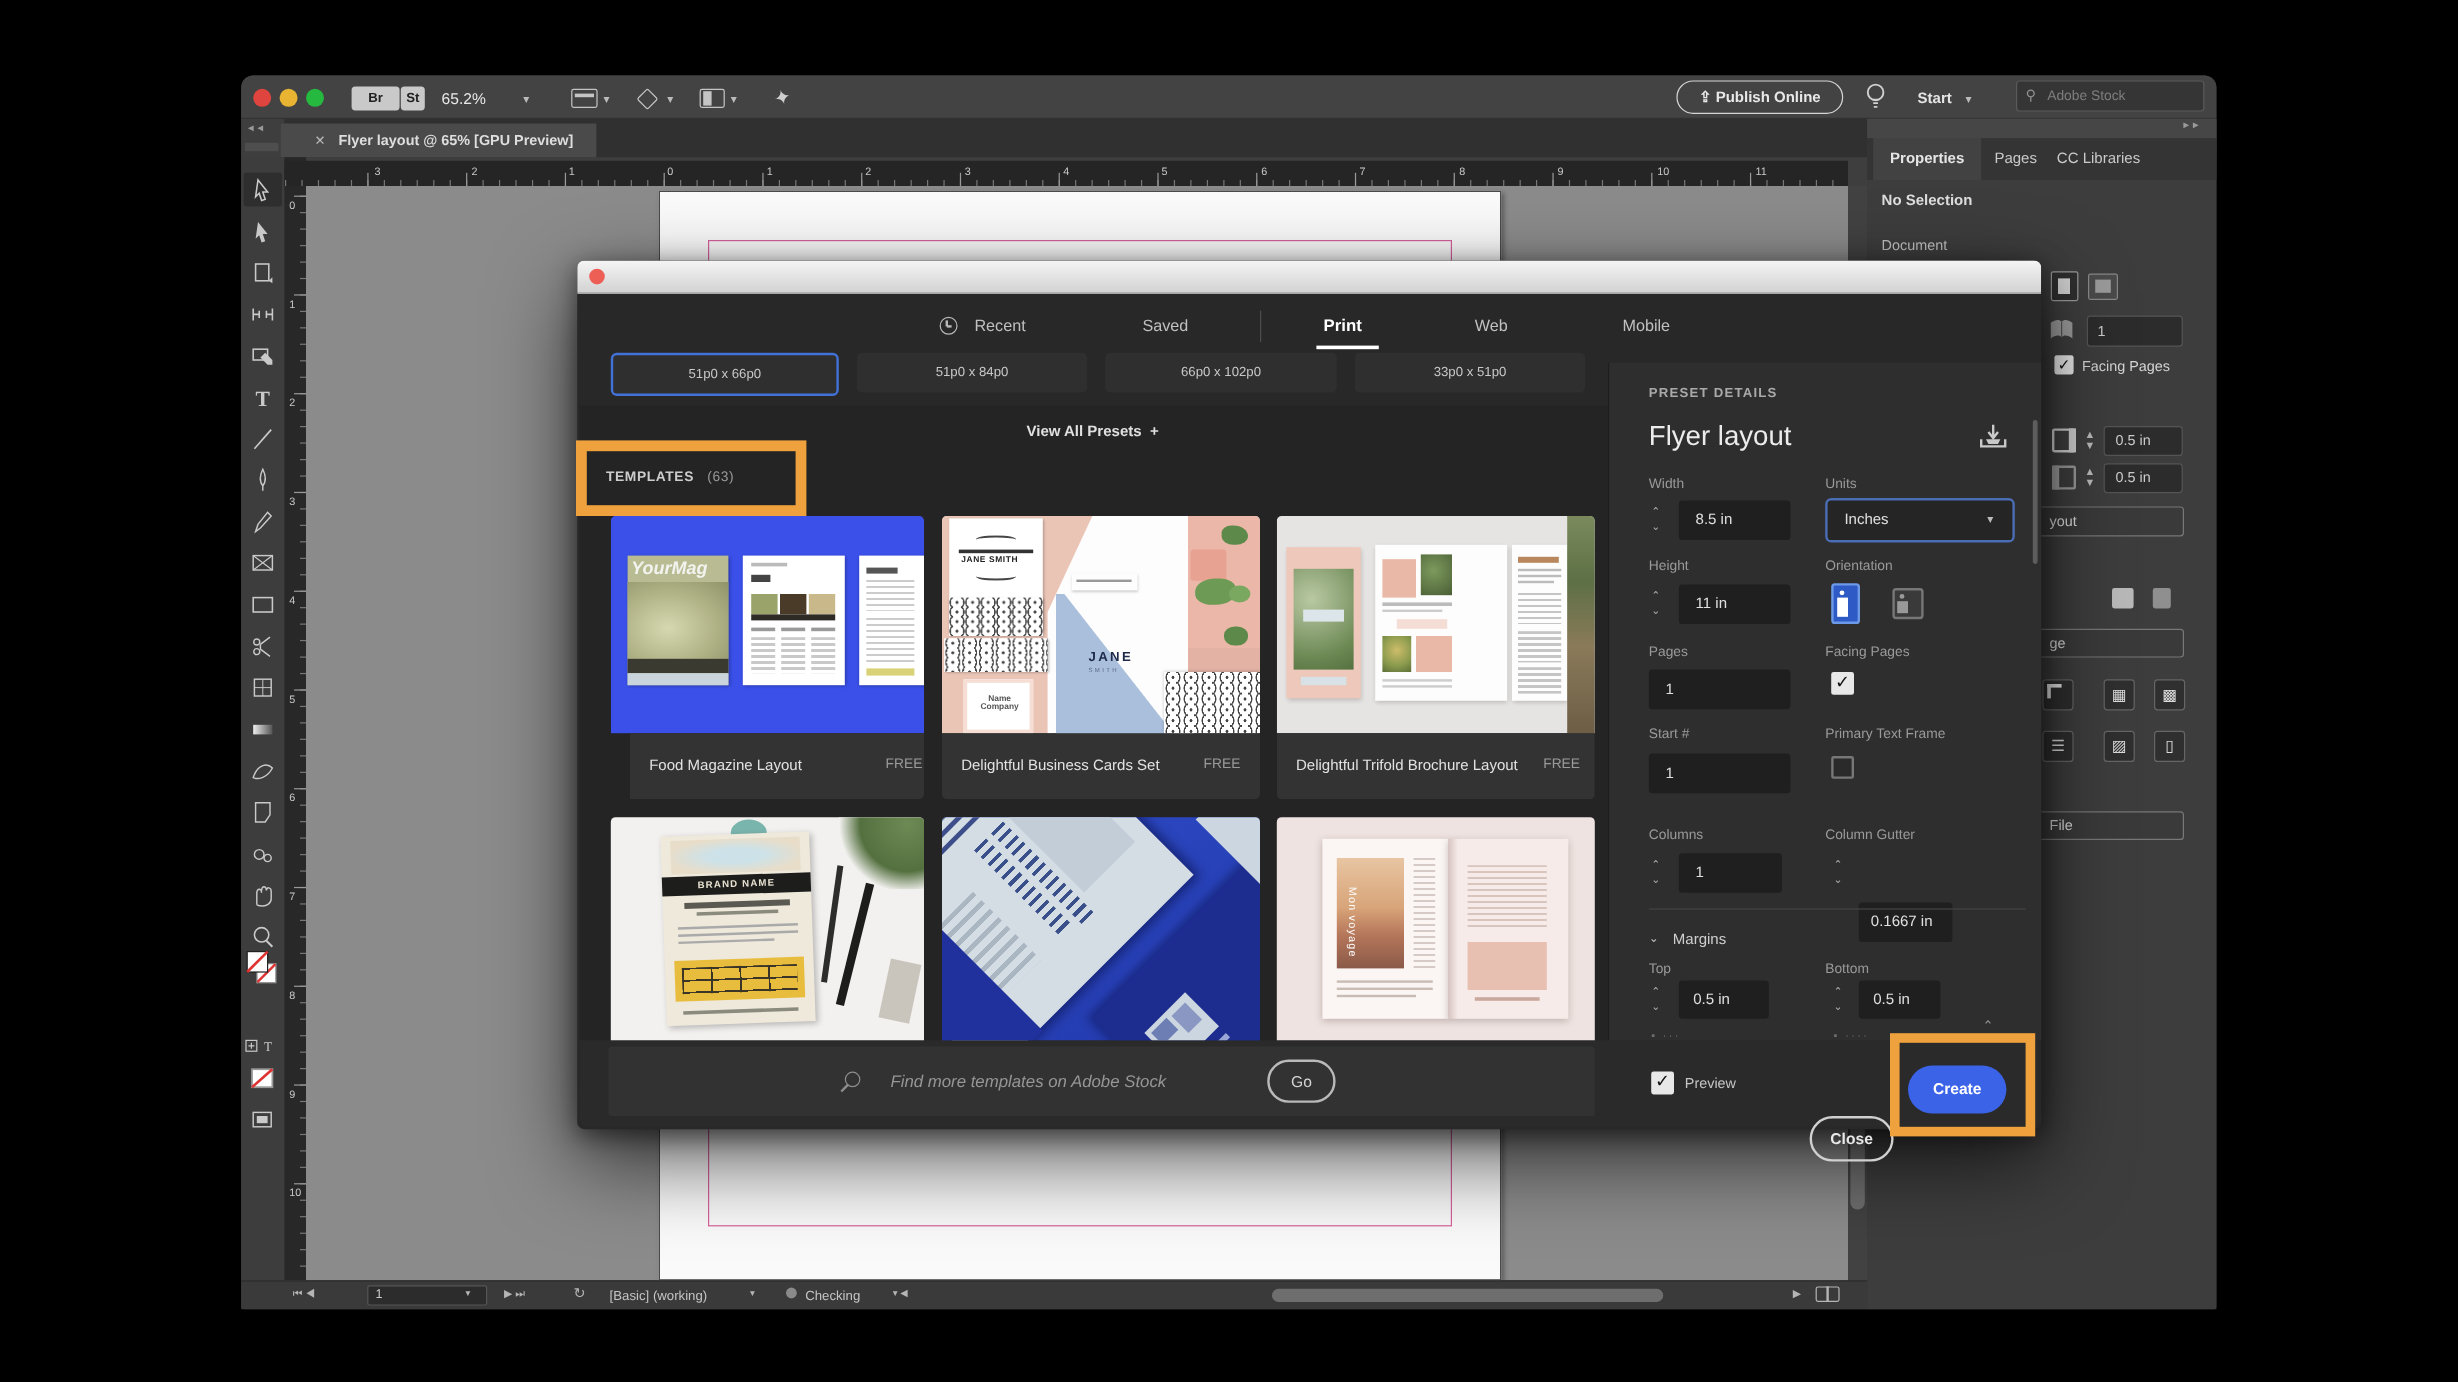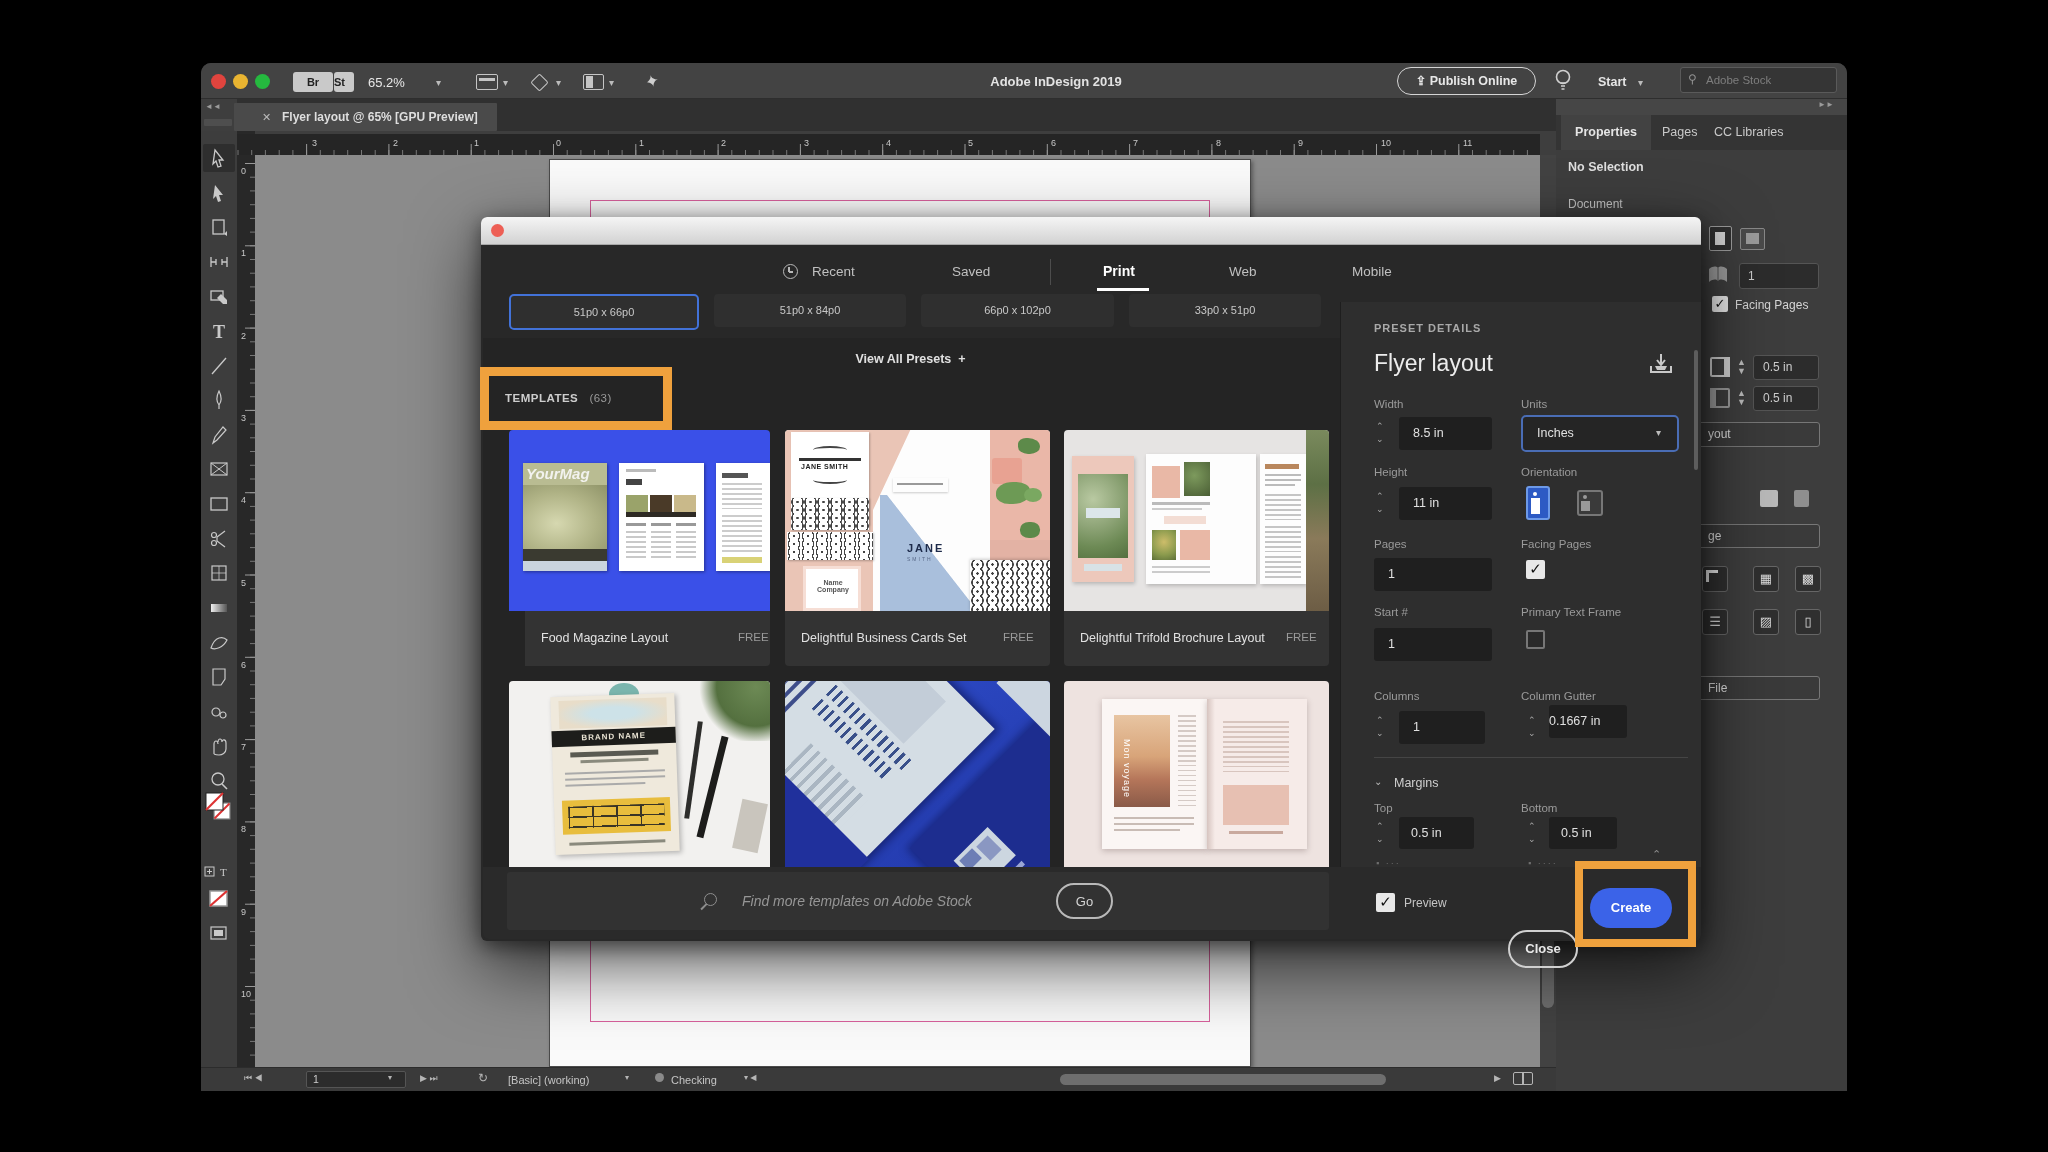--- a/index.html
+++ b/index.html
@@ -12,34 +12,33 @@
 <body>
 <div id="stage">
 
   <div class="abs" id="win" style="left:201px;top:63px;width:1646px;height:1028px;background:#3e3e3e;border-radius:10px 10px 2px 2px;"></div>
 
   <div class="abs" style="left:201px;top:63px;width:1646px;height:36px;background:#434343;border-radius:10px 10px 0 0;border-bottom:1px solid #2e2e2e;"></div>
   <div class="abs" style="left:211px;top:74px;width:15px;height:15px;border-radius:50%;background:#e0443e;"></div>
   <div class="abs" style="left:233px;top:74px;width:15px;height:15px;border-radius:50%;background:#e9b431;"></div>
   <div class="abs" style="left:255px;top:74px;width:15px;height:15px;border-radius:50%;background:#25b93f;"></div>
   <div class="abs" style="left:293px;top:72px;width:40px;height:20px;background:#c9c9c9;border-radius:3px;color:#222;font-size:11px;font-weight:bold;text-align:center;line-height:20px;">Br</div>
-  <div class="abs" style="left:334px;top:72px;width:20px;height:20px;background:#c9c9c9;border-radius:3px;color:#222;font-size:11px;font-weight:bold;text-align:left;line-height:20px;">St</div>
+  <div class="abs" style="left:334px;top:72px;width:20px;height:20px;background:#c9c9c9;border-radius:3px;color:#222;font-size:11px;font-weight:bold;text-align:center;line-height:20px;">St</div>
   <div class="abs" style="left:368px;top:75px;color:#e8e8e8;font-size:13px;">65.2%</div>
   <div class="abs" style="left:436px;top:77px;color:#bbb;font-size:10px;">▾</div>
 
   <div class="abs" style="left:476px;top:74px;width:22px;height:16px;border:1.5px solid #c5c5c5;border-radius:2px;"></div>
   <div class="abs" style="left:479px;top:78px;width:16px;height:3px;background:#c5c5c5;"></div>
   <div class="abs" style="left:503px;top:77px;color:#bbb;font-size:10px;">▾</div>
   <div class="abs" style="left:533px;top:76px;width:13px;height:13px;border:1.5px solid #c5c5c5;border-radius:2px;transform:rotate(45deg);"></div>
   <div class="abs" style="left:556px;top:77px;color:#bbb;font-size:10px;">▾</div>
   <div class="abs" style="left:583px;top:74px;width:21px;height:16px;border:1.5px solid #c5c5c5;border-radius:2px;"></div>
   <div class="abs" style="left:586px;top:76px;width:7px;height:12px;background:#c5c5c5;"></div>
   <div class="abs" style="left:609px;top:77px;color:#bbb;font-size:10px;">▾</div>
   <div class="abs" style="left:645px;top:71px;color:#cfcfcf;font-size:17px;transform:rotate(-15deg);">✦</div>
-  <div class="abs" style="left:233px;top:74px;width:1646px;text-align:center;color:#e3e3e3;font-size:13px;font-weight:bold;">Adobe InDesign 2019</div>
 
   <div class="abs" style="left:1397px;top:67px;width:139px;height:28px;border:1.5px solid #d5d5d5;border-radius:15px;color:#e8e8e8;font-size:12.5px;font-weight:bold;text-align:center;line-height:26px;">⇪ Publish Online</div>
 
   <svg class="abs" style="left:1552px;top:67px;" width="22" height="26">
       <circle cx="11" cy="10" r="6.5" fill="none" stroke="#d0d0d0" stroke-width="1.6"></circle>
       <path d="M8.5,16 h5 M9,19 h4 M9.5,22 h3" stroke="#d0d0d0" stroke-width="1.4"></path>
     </svg>
   <div class="abs" style="left:1598px;top:75px;color:#e5e5e5;font-size:12.5px;font-weight:bold;">Start</div>
   <div class="abs" style="left:1638px;top:77px;color:#bbb;font-size:10px;">▾</div>
   <div class="abs" style="left:1680px;top:67px;width:157px;height:26px;background:#353535;border:1px solid #5a5a5a;border-radius:3px;"></div>
@@ -660,21 +659,21 @@
 <div class="abs" style="left:1526px;top:560px;width:19px;height:19px;background:#e8e8e8;border-radius:2px;color:#111;font-size:15px;line-height:18px;text-align:center;">✓</div>
 <div class="abs" style="left:1374px;top:606px;color:#9a9a9a;font-size:11.5px;">Start #</div>
 <div class="abs" style="left:1521px;top:606px;color:#9a9a9a;font-size:11.5px;">Primary Text Frame</div>
 <div class="abs" style="left:1374px;top:628px;width:118px;height:33px;background:#1f1f1f;border-radius:3px;color:#e0e0e0;font-size:12.5px;line-height:33px;padding-left:14px;">1</div>
 <div class="abs" style="left:1526px;top:630px;width:19px;height:19px;background:#2a2a2a;border:2px solid #777;border-radius:2px;"></div>
 <div class="abs" style="left:1374px;top:690px;color:#9a9a9a;font-size:11.5px;">Columns</div>
 <div class="abs" style="left:1521px;top:690px;color:#9a9a9a;font-size:11.5px;">Column Gutter</div>
 <div class="abs" style="left:1376px;top:714px;color:#aaa;font-size:9px;line-height:13px;">⌃<br>⌄</div>
 <div class="abs" style="left:1399px;top:711px;width:86px;height:33px;background:#1f1f1f;border-radius:3px;color:#e0e0e0;font-size:12.5px;line-height:33px;padding-left:14px;">1</div>
 <div class="abs" style="left:1528px;top:714px;color:#aaa;font-size:9px;line-height:13px;">⌃<br>⌄</div>
-<div class="abs" style="left:1549px;top:705px;width:78px;height:33px;background:#1f1f1f;border-radius:3px;color:#e0e0e0;font-size:12.5px;line-height:33px;">0.1667 in</div>
+<div class="abs" style="left:1549px;top:752px;width:78px;height:33px;background:#1f1f1f;border-radius:3px;color:#e0e0e0;font-size:12.5px;line-height:33px;padding-left:10px;">0.1667 in</div>
 <div class="abs" style="left:1374px;top:757px;width:314px;height:1px;background:#454545;"></div>
 <div class="abs" style="left:1374px;top:776px;color:#bbb;font-size:10px;">⌄</div>
 <div class="abs" style="left:1394px;top:776px;color:#cfcfcf;font-size:12.5px;">Margins</div>
 <div class="abs" style="left:1374px;top:802px;color:#9a9a9a;font-size:11.5px;">Top</div>
 <div class="abs" style="left:1521px;top:802px;color:#9a9a9a;font-size:11.5px;">Bottom</div>
 <div class="abs" style="left:1376px;top:820px;color:#aaa;font-size:9px;line-height:13px;">⌃<br>⌄</div>
 <div class="abs" style="left:1399px;top:817px;width:75px;height:32px;background:#1f1f1f;border-radius:3px;color:#e0e0e0;font-size:12.5px;line-height:32px;padding-left:12px;">0.5 in</div>
 <div class="abs" style="left:1528px;top:820px;color:#aaa;font-size:9px;line-height:13px;">⌃<br>⌄</div>
 <div class="abs" style="left:1549px;top:817px;width:68px;height:32px;background:#1f1f1f;border-radius:3px;color:#e0e0e0;font-size:12.5px;line-height:32px;padding-left:12px;">0.5 in</div>
 <div class="abs" style="left:1376px;top:858px;color:#6e6e6e;font-size:9px;letter-spacing:2px;">▪ ···</div>

